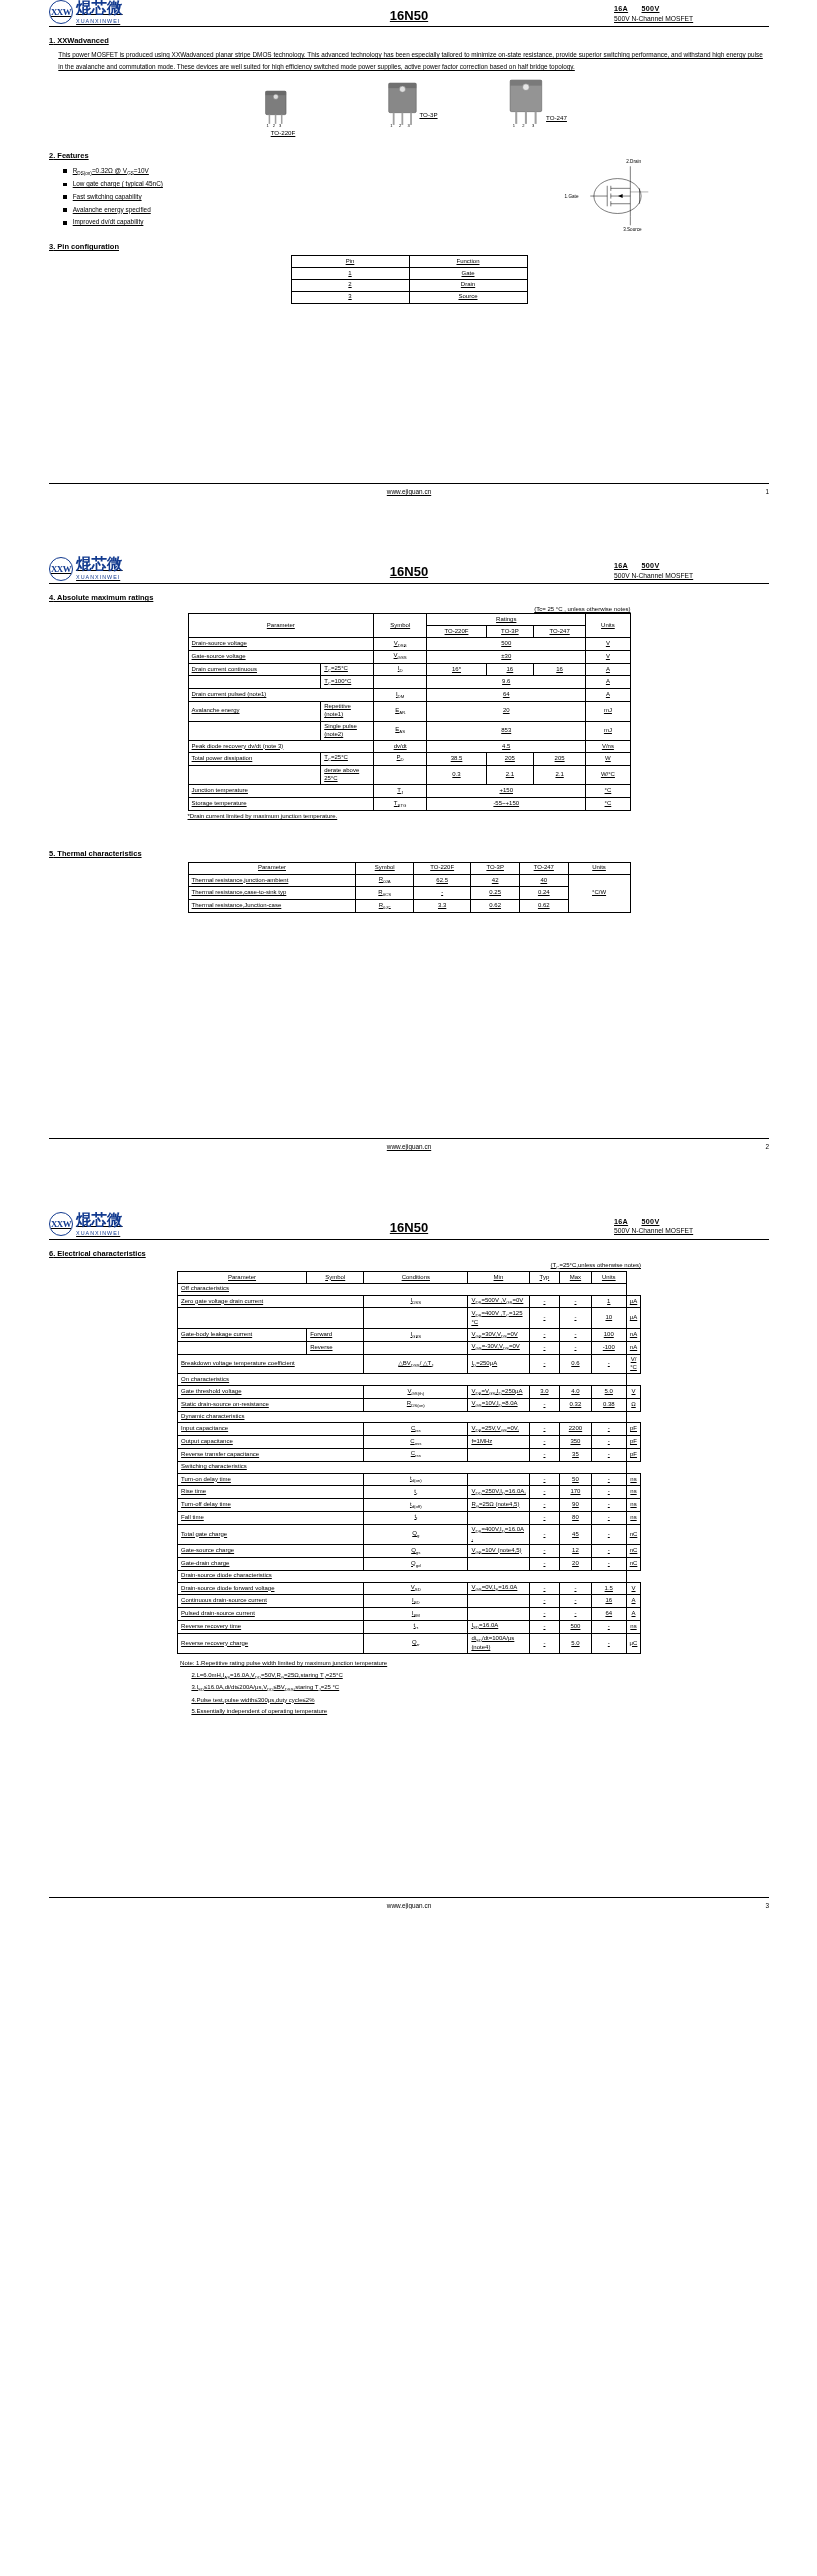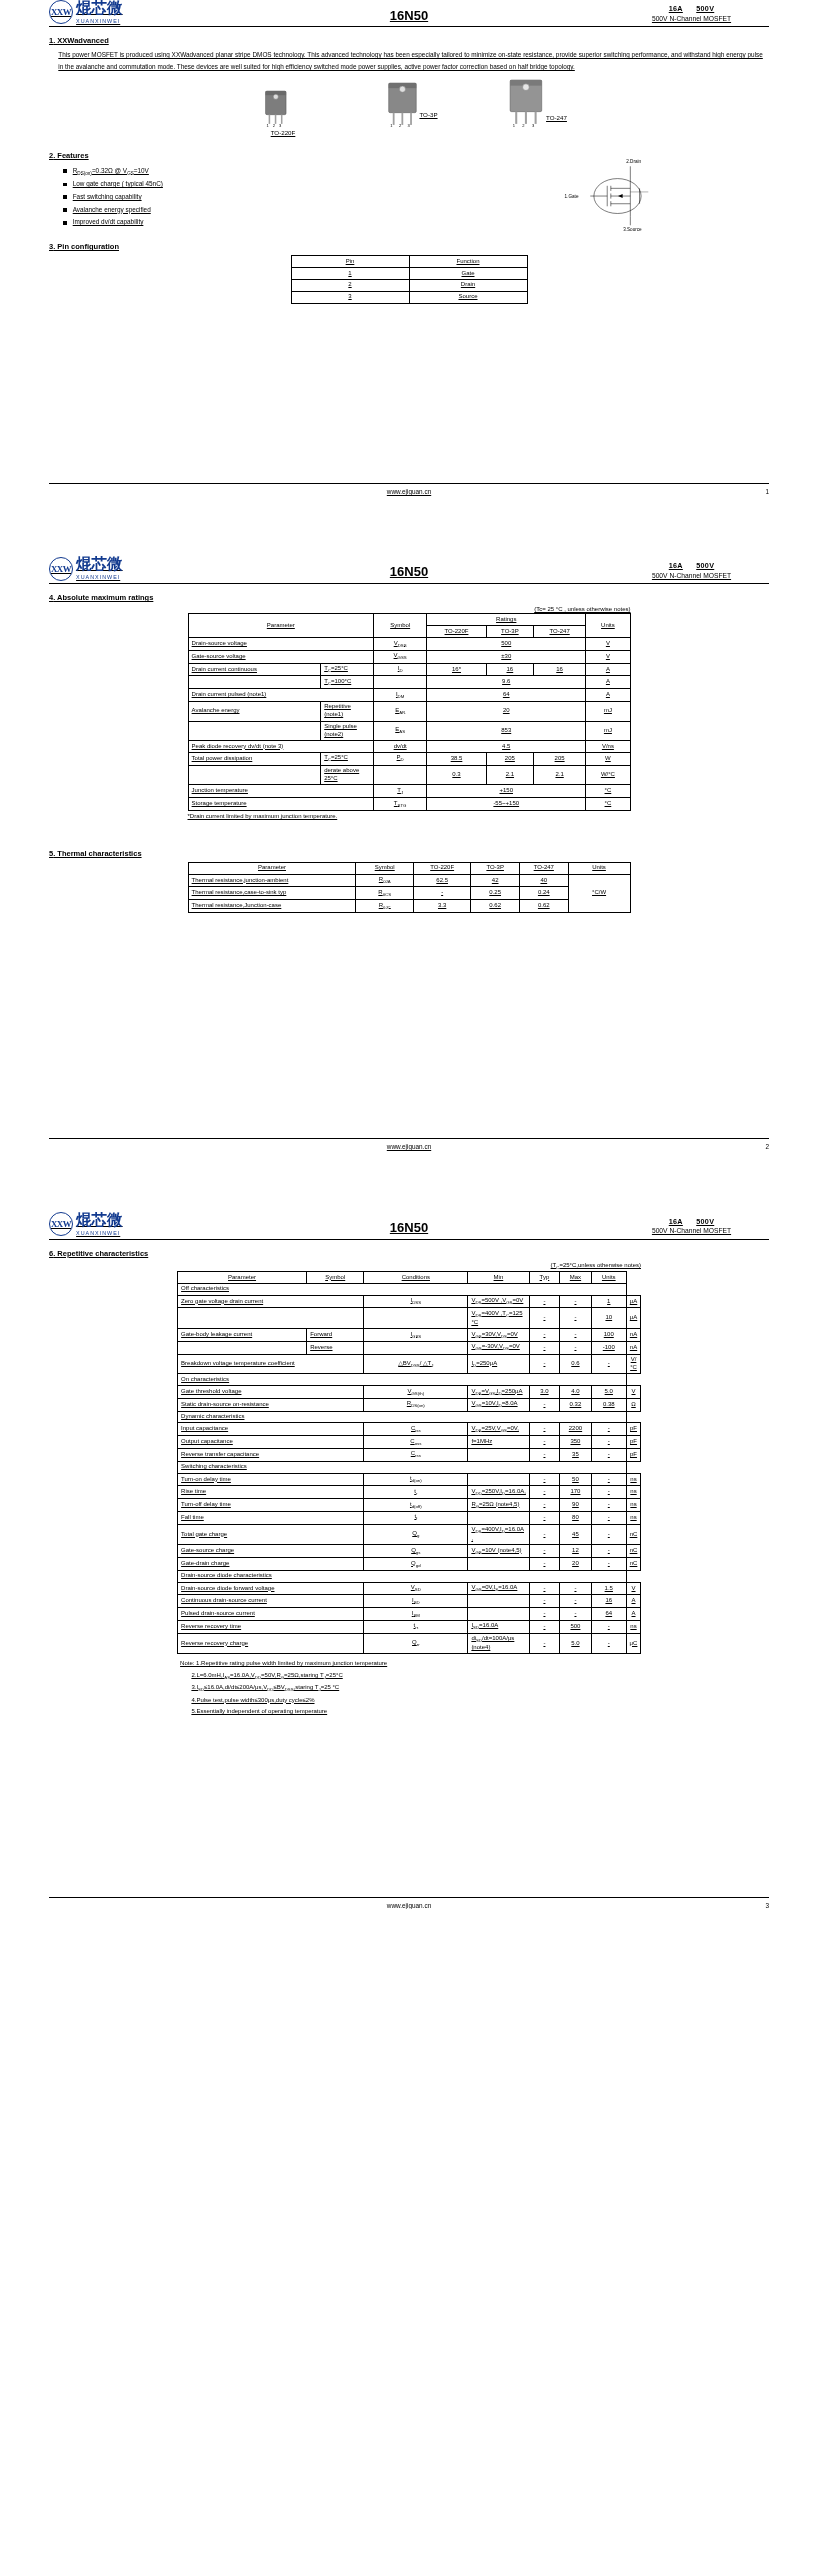--- a/index.html
+++ b/index.html
@@ -42,21 +42,21 @@
     font-family:"DejaVu Sans", sans-serif; line-height:1;
   }
   .logo-text-en {
     font-size:5.4px; color:#123a8f; letter-spacing:1px; margin-top:1.5px;
     font-family:"Liberation Sans", sans-serif;
   }
   .header-center {
     flex:1; text-align:center; font-size:13px; font-weight:bold;
     padding-bottom:1.5px;
   }
-  .header-right { width:155px; text-align:center; line-height:1.35; padding-bottom:1px;}
+  .header-right { width:155px; text-align:left; line-height:1.35; padding-bottom:1px;}
   .header-right .r1 { font-size:7.2px; font-weight:bold; letter-spacing:0.3px;}
   .header-right .r1 .sp { display:inline-block; width:13.4px; }
   .header-right .r2 { font-size:6.7px; }
 
   
   .doc-footer {
     border-top:0.5px solid #000;
     margin-top:9.3px;
     padding-top:4.1px;
     font-size:6.4px;
@@ -488,21 +488,21 @@
       <div class="header-center">16N50</div>
       <div class="header-right">
         <div class="r1">
           <span>16A</span><span class="sp"></span><span>500V</span>
         </div>
         <div class="r2">500V N-Channel MOSFET</div>
       </div>
     </div>
 
     <h2 class="sec">
-      <span>6</span><span>. Repetitive characteristics</span>
+      <span>6</span><span>. Electrical characteristics</span>
     </h2>
 
     <div style="width:464px;margin:0 auto;">
       <div class="cond-head"><span>(T<sub>C</sub>=25°C,unless otherwise notes)</span></div>
       <table class="tbl" style="width:464px;">
         <thead>
           <tr>
             <th style="width:30%">Parameter</th>
             <th style="width:13%">Symbol</th>
             <th style="width:24%">Conditions</th>

